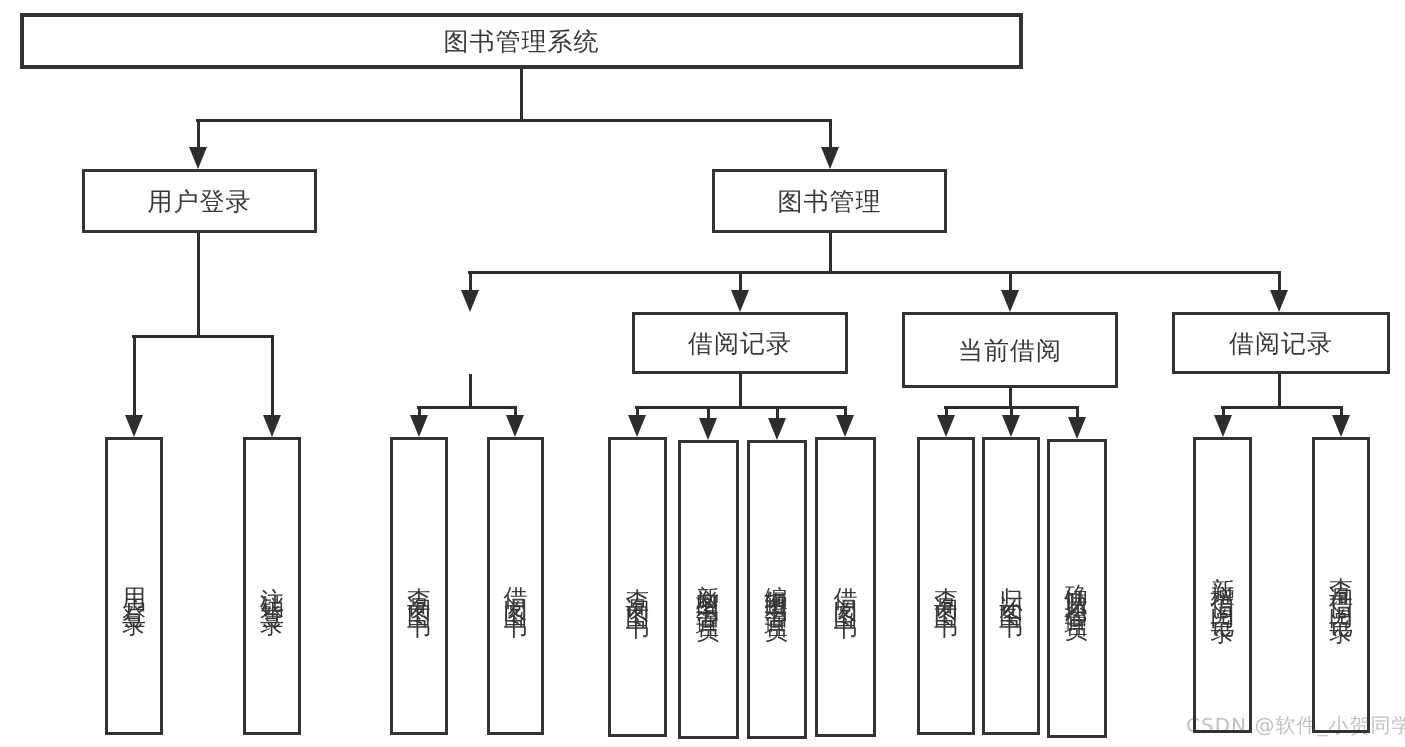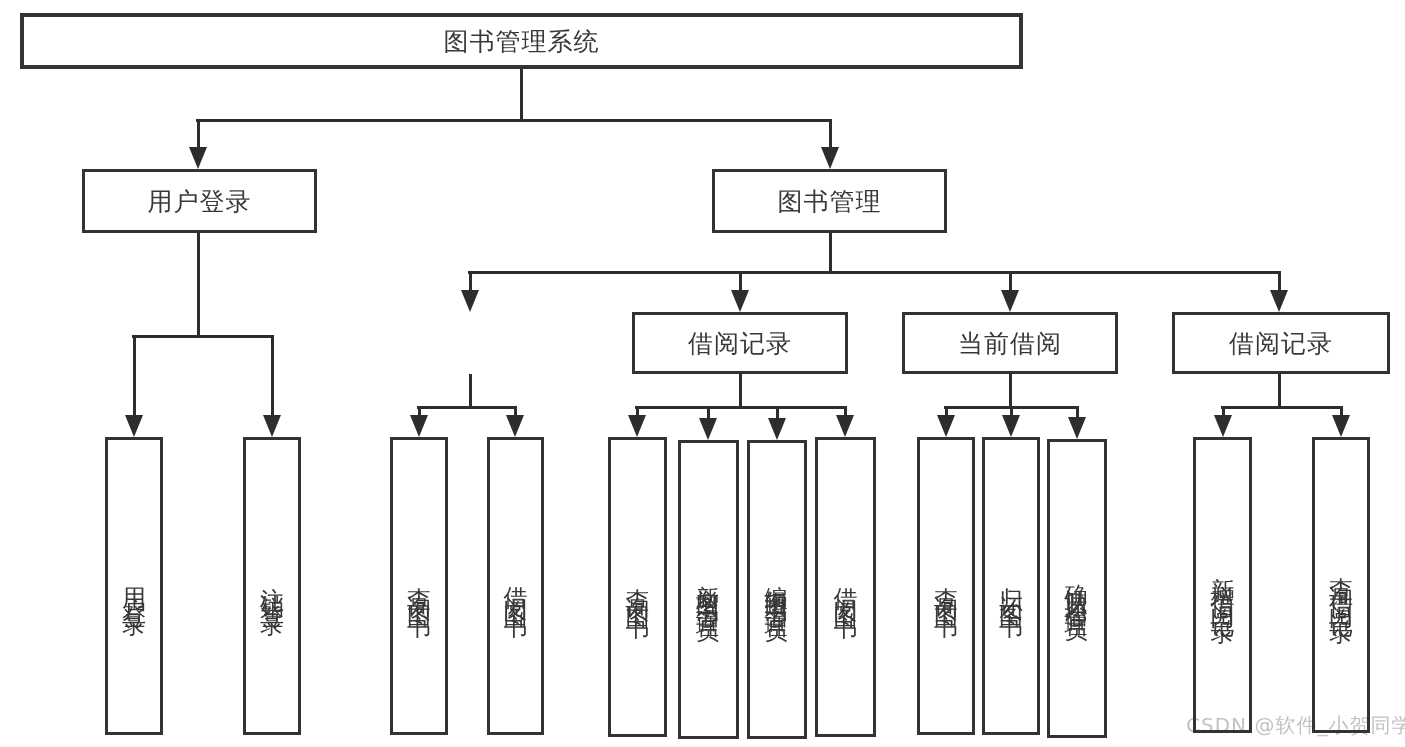--- a/index.html
+++ b/index.html
@@ -95,21 +95,21 @@
     </div>
     <div class="node" style="left: 82px; top: 169px; width: 235px; height: 64px;">
       <div class="node-label">用户登录</div>
     </div>
     <div class="node" style="left: 712px; top: 169px; width: 235px; height: 64px; text-align: right;">
       <div class="node-label">图书管理</div>
     </div>
     <div class="node" style="left: 632px; top: 312px; width: 216px; height: 62px;">
       <div class="node-label">借阅记录</div>
     </div>
-    <div class="node" style="left: 902px; top: 312px; width: 216px; height: 62px;">
+    <div class="node" style="left: 902px; top: 312px; width: 216px; height: 76px;">
       <div class="node-label">当前借阅</div>
     </div>
     <div class="node" style="left: 1172px; top: 312px; width: 218px; height: 62px;">
       <div class="node-label">借阅记录</div>
     </div>
     <div class="node vertical" style="left: 105px; top: 437px; width: 58px; height: 298px;">
       <div class="node-label">用户登录</div>
     </div>
     <div class="node vertical" style="left: 243px; top: 437px; width: 58px; height: 298px;">
       <div class="node-label">注销登录</div>

